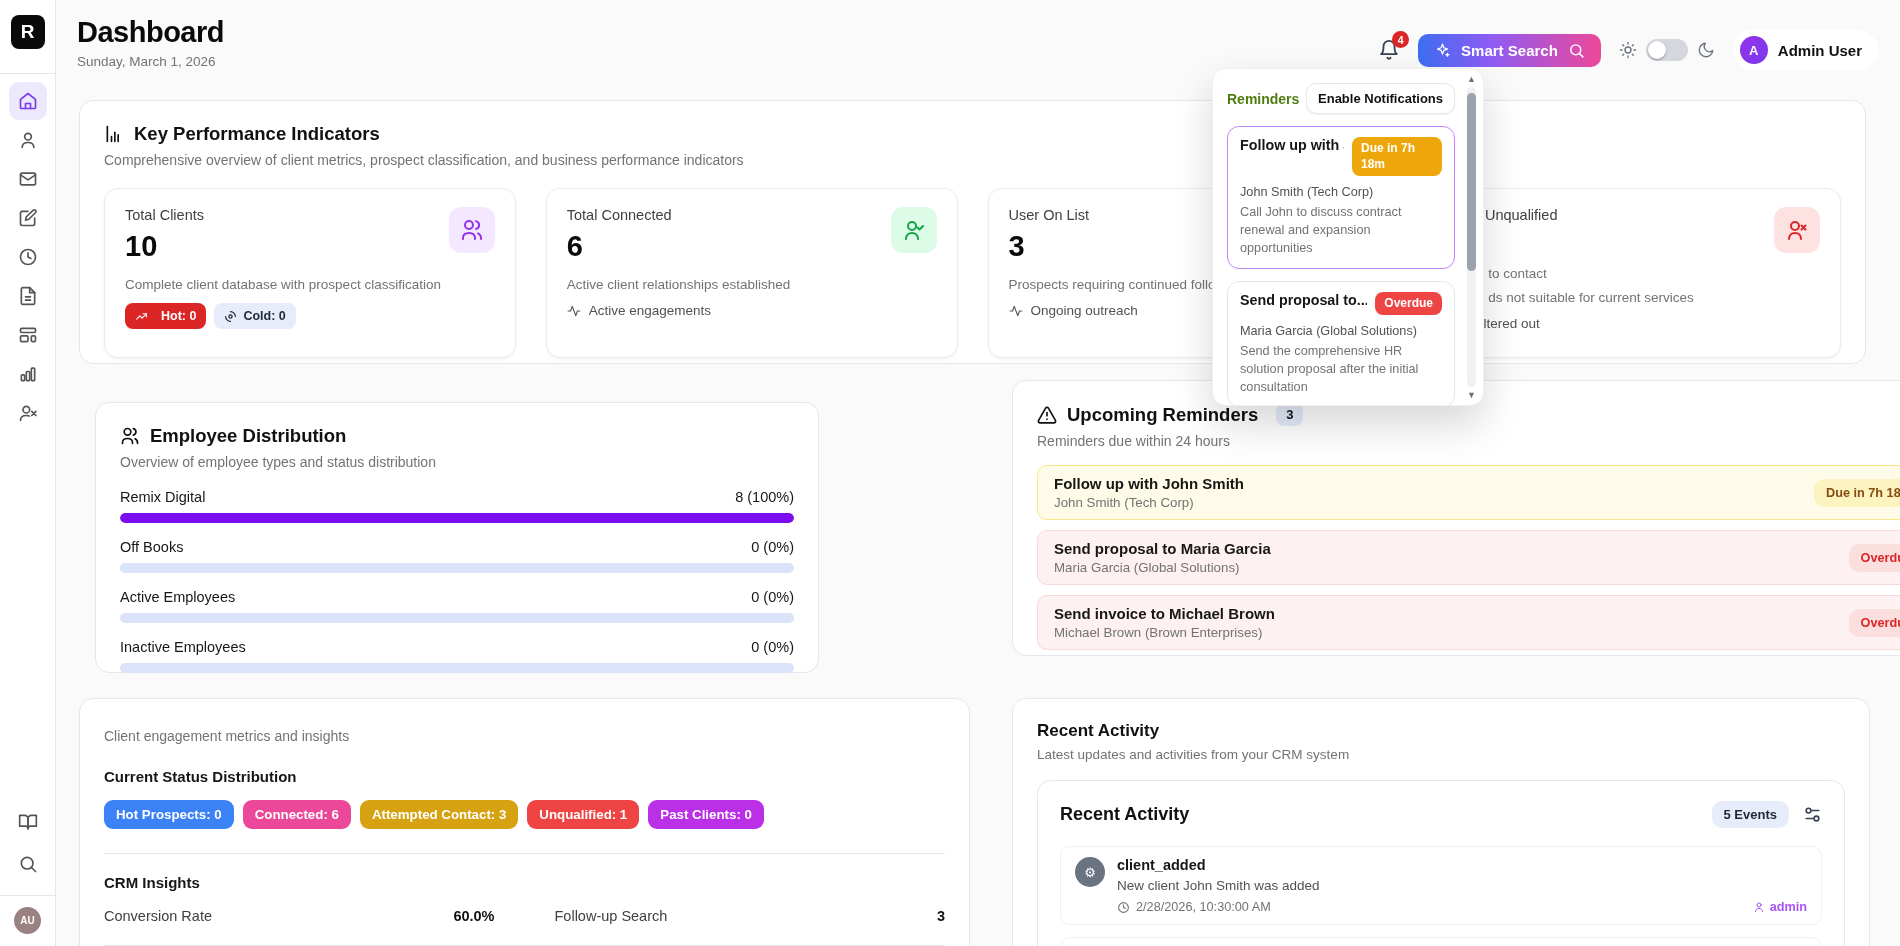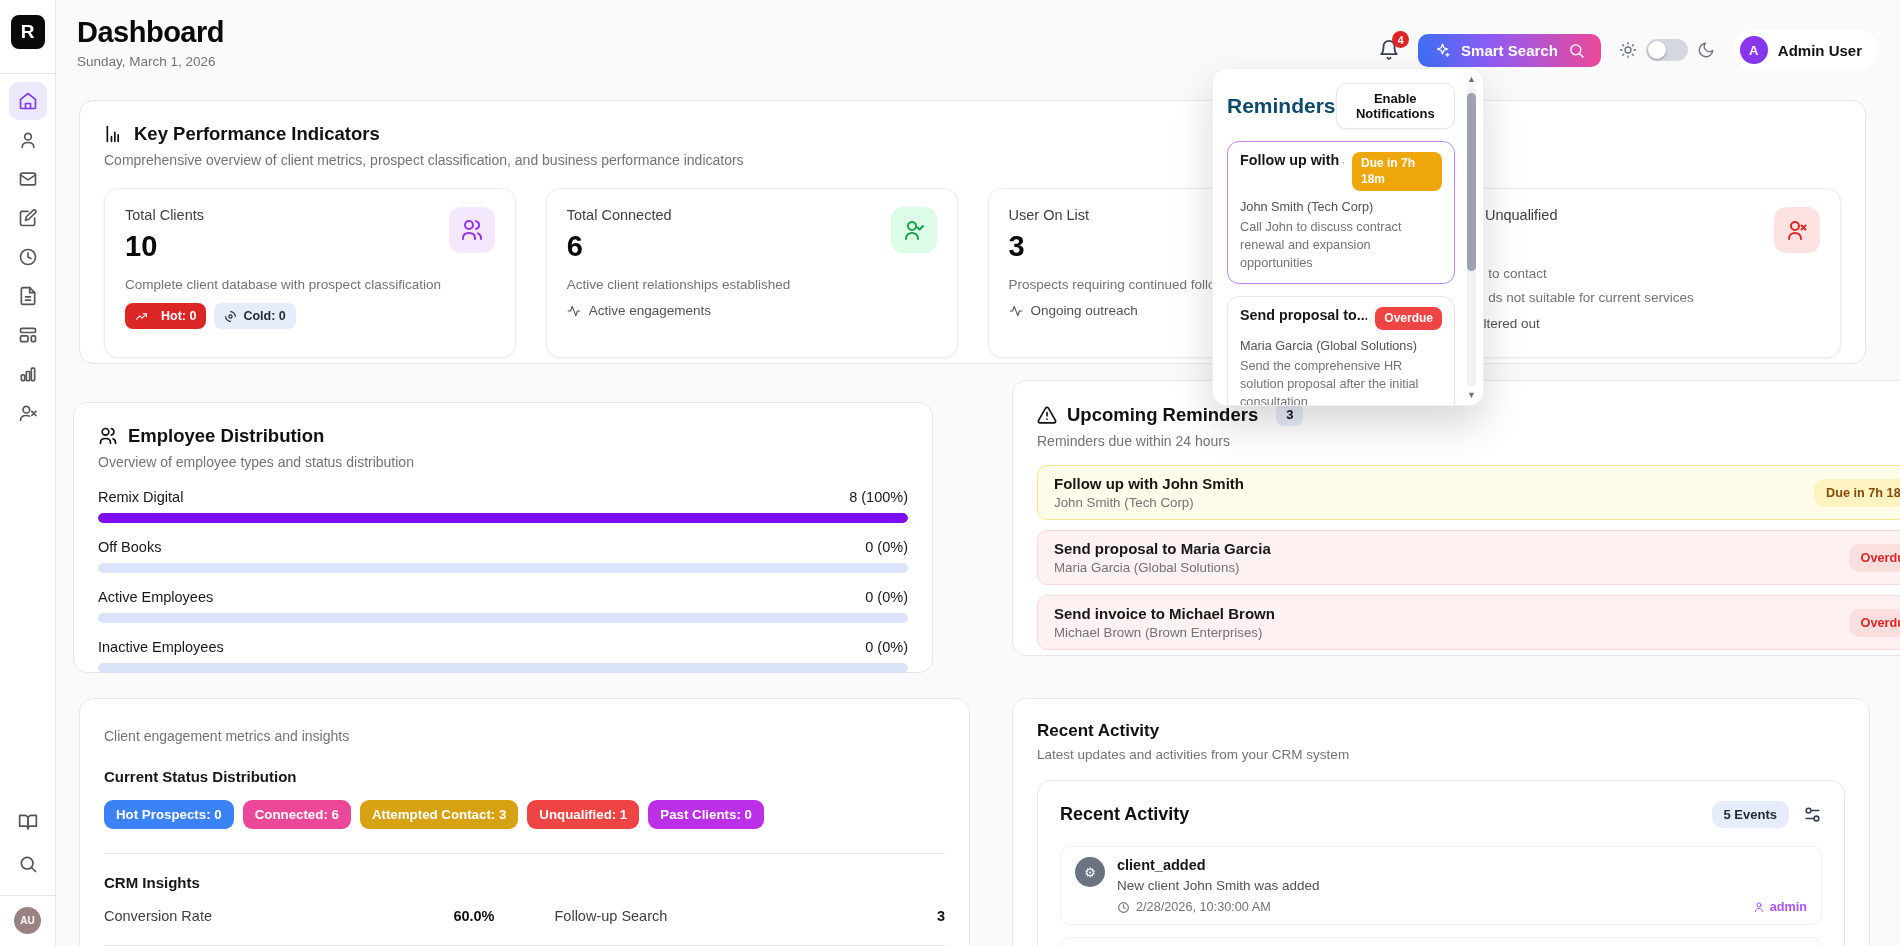--- a/index.html
+++ b/index.html
@@ -63,21 +63,21 @@
   .kdesc{font-size:13.5px;color:#737373;margin-top:13px;}
   .kfoot{display:flex;align-items:center;gap:8px;font-size:13.5px;color:#525252;margin-top:11px;}
   .kbadges{display:flex;gap:8px;margin-top:11px;}
   .badge-hot{display:flex;align-items:center;gap:13px;background:#dc2626;color:#fff;font-size:12.5px;
              font-weight:bold;padding:6px 10px;border-radius:8px;}
   .badge-cold{display:flex;align-items:center;gap:6px;background:#e7ecfb;color:#1f2937;font-size:12.5px;
               font-weight:bold;padding:6px 10px;border-radius:8px;}
   .frag{padding-left:38px;}
 
   
-  .edcard{left:73px;top:402px;width:860px;height:271px;}
+  .edcard{left:95px;top:402px;width:724px;height:271px;}
   .edrow{margin-top:16px;}
   .edrow.first{margin-top:19px;}
   .edline{display:flex;justify-content:space-between;font-size:14.5px;color:#171717;}
   .edbar{height:10px;border-radius:6px;background:#dbe3fb;margin-top:8px;overflow:hidden;}
   .edfill{height:100%;border-radius:6px;background:#7c0df0;}
   .pw100{width:100%;} .pw0{width:0;}
 
   
   .urcard{left:1012px;top:380px;width:954px;height:276px;}
   .cnt-pill{background:#e7ecfb;color:#111;font-size:13px;font-weight:bold;border-radius:8px;padding:4px 10px;margin-left:8px;}
@@ -124,21 +124,21 @@
   .acmeta{display:flex;justify-content:space-between;align-items:center;margin-top:7px;
           font-size:12.7px;color:#737373;}
   .acmeta-left{display:flex;align-items:center;gap:6px;}
   .acadmin{color:#a855f7;display:flex;align-items:center;gap:5px;font-weight:bold;}
 
   
   .popup{position:absolute;left:1212px;top:68px;width:272px;height:338px;background:#fff;
          border:1px solid #f0f0f2;border-radius:14px;box-shadow:0 18px 40px rgba(0,0,0,.16);
          padding:14px 28px 14px 14px;box-sizing:border-box;overflow:hidden;z-index:50;}
   .pophead{display:flex;align-items:center;justify-content:space-between;}
-  .poptitle{font-size:21px;font-weight:bold;color:#0c4a6e;}
+  .poptitle{font-size:14px;font-weight:bold;color:#4d7c0f;}
   .popbtn{border:1px solid #e5e7eb;border-radius:10px;padding:7px 11px;font-size:13px;font-weight:bold;
           color:#111;background:#fff;box-shadow:0 1px 2px rgba(0,0,0,.06);font-family:"Liberation Sans",sans-serif;}
   .popitem{border:1px solid #e5e7eb;border-radius:12px;padding:10px 12px;margin-top:12px;
            box-shadow:0 1px 2px rgba(0,0,0,.04);}
   .popitem.hl{border:1.6px solid #c084fc;}
   .poprow{display:flex;justify-content:space-between;gap:8px;}
   .poptt{font-size:14.3px;font-weight:bold;color:#171717;white-space:nowrap;overflow:hidden;}
   .popbadge{flex-shrink:0;font-size:12px;font-weight:bold;color:#fff;border-radius:8px;
             padding:4px 9px;max-width:72px;line-height:1.3;}
   .popbadge.amber{background:#eda70b;}

